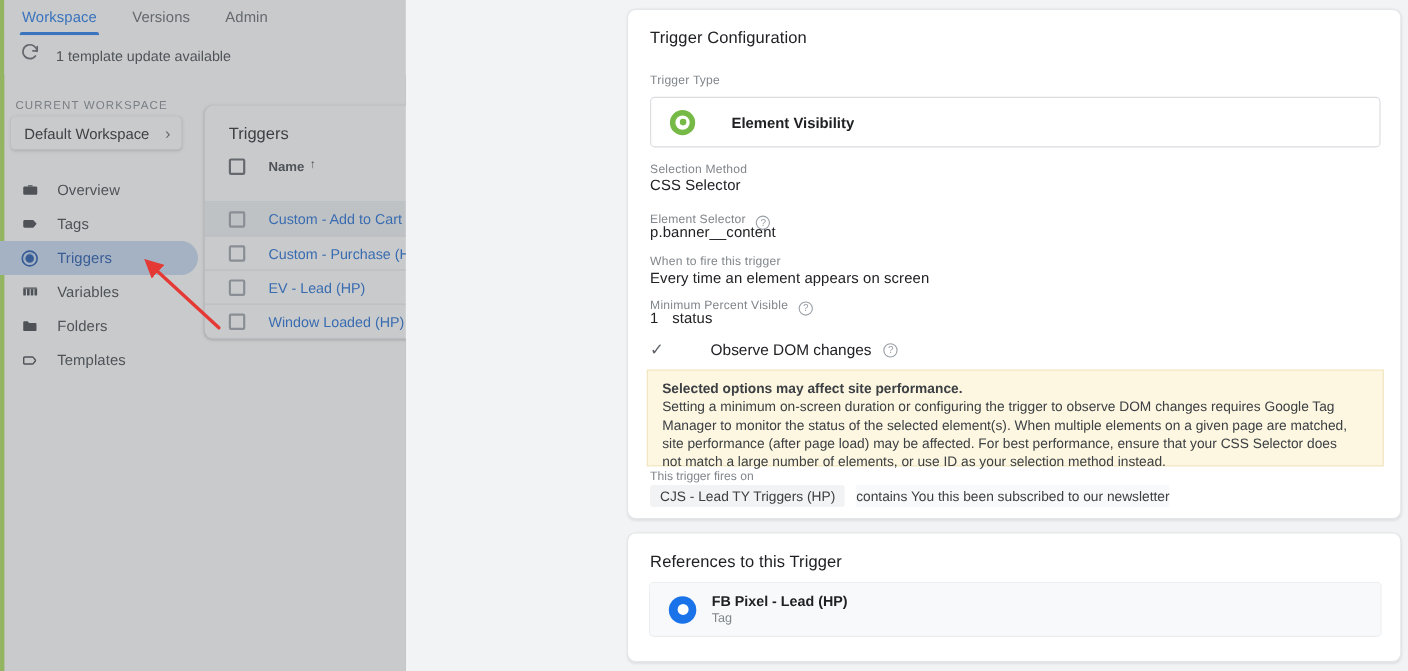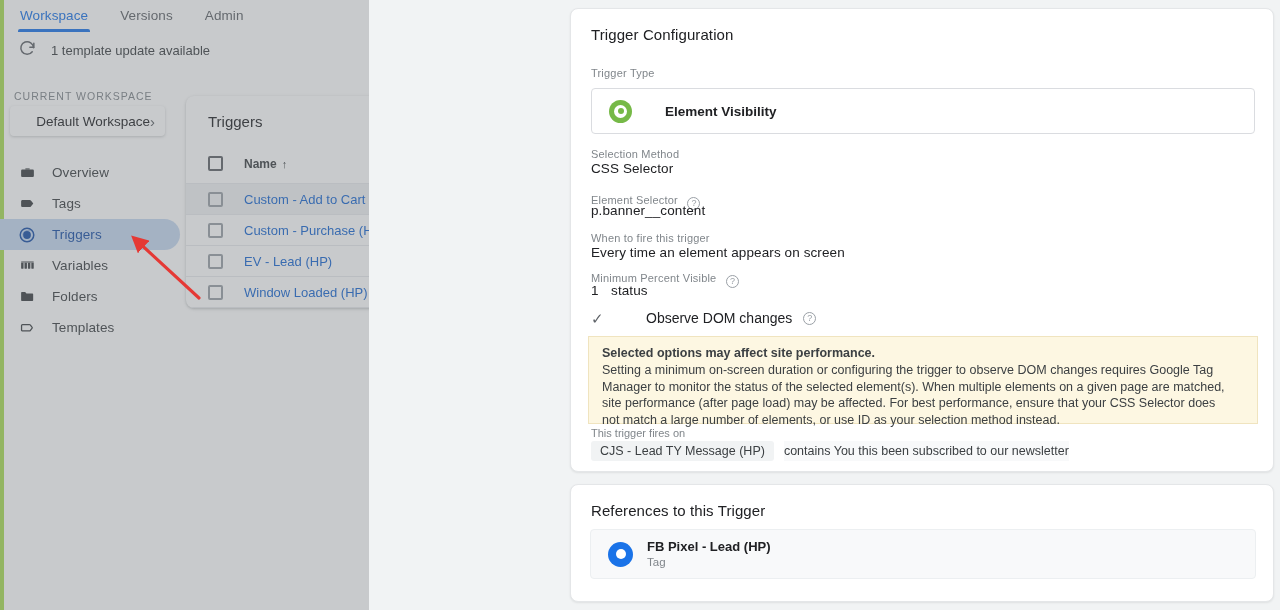--- a/index.html
+++ b/index.html
@@ -88,21 +88,21 @@
 
   .ws-chip {
     position: absolute;
     left: 10px; top: 106px;
     width: 155px; height: 30px;
     background: #ffffff;
     border-radius: 4px;
     box-shadow: 0 1px 3px rgba(60,64,67,.25);
     display: flex;
     align-items: center;
-    justify-content: flex-end;
+    justify-content: space-between;
     padding: 0 10px 0 12px;
   }
   .ws-chip .name {
     font-size: 13.5px;
     color: #202124;
     font-weight: 500;
   }
   .ws-chip .chev {
     font-size: 15px;
     color: #5f6368;
@@ -148,21 +148,21 @@
     overflow: hidden;
   }
   .triggers-card h2 {
     font-size: 15px;
     font-weight: 400;
     color: #202124;
     padding: 17px 0 0 22px;
   }
   .tg-head {
     display: flex;
-    align-items: center;
+    align-items: flex-start;
     height: 40px;
     padding: 0 0 0 22px;
     margin-top: 14px;
     border-bottom: 1px solid #e8eaed;
   }
   .tg-row {
     display: flex;
     align-items: center;
     height: 31px;
     padding: 0 0 0 22px;
@@ -604,21 +604,21 @@
         <span class="helpico" style="margin-left:0">?</span>
       </div>
 
       <div class="warn">
         <div class="wtitle">Selected options may affect site performance.</div>
         <div class="wbody">Setting a minimum on-screen duration or configuring the trigger to observe DOM changes requires Google Tag Manager to monitor the status of the selected element(s). When multiple elements on a given page are matched, site performance (after page load) may be affected. For best performance, ensure that your CSS Selector does not match a large number of elements, or use ID as your selection method instead.</div>
       </div>
 
       <div class="fires-label">This trigger fires on</div>
       <div class="cond-row">
-        <span class="cond-chip">CJS - Lead TY Message (HP)</span>
+        <span class="cond-chip">CJS - Lead TY Triggers (HP)</span>
         <span class="cond-text">
           <span>contains</span>
           <span>You this been subscribed to our newsletter</span>
         </span>
       </div>
     </div>
 
     <div class="card card-ref">
       <div class="card-title">References to this Trigger</div>
 

